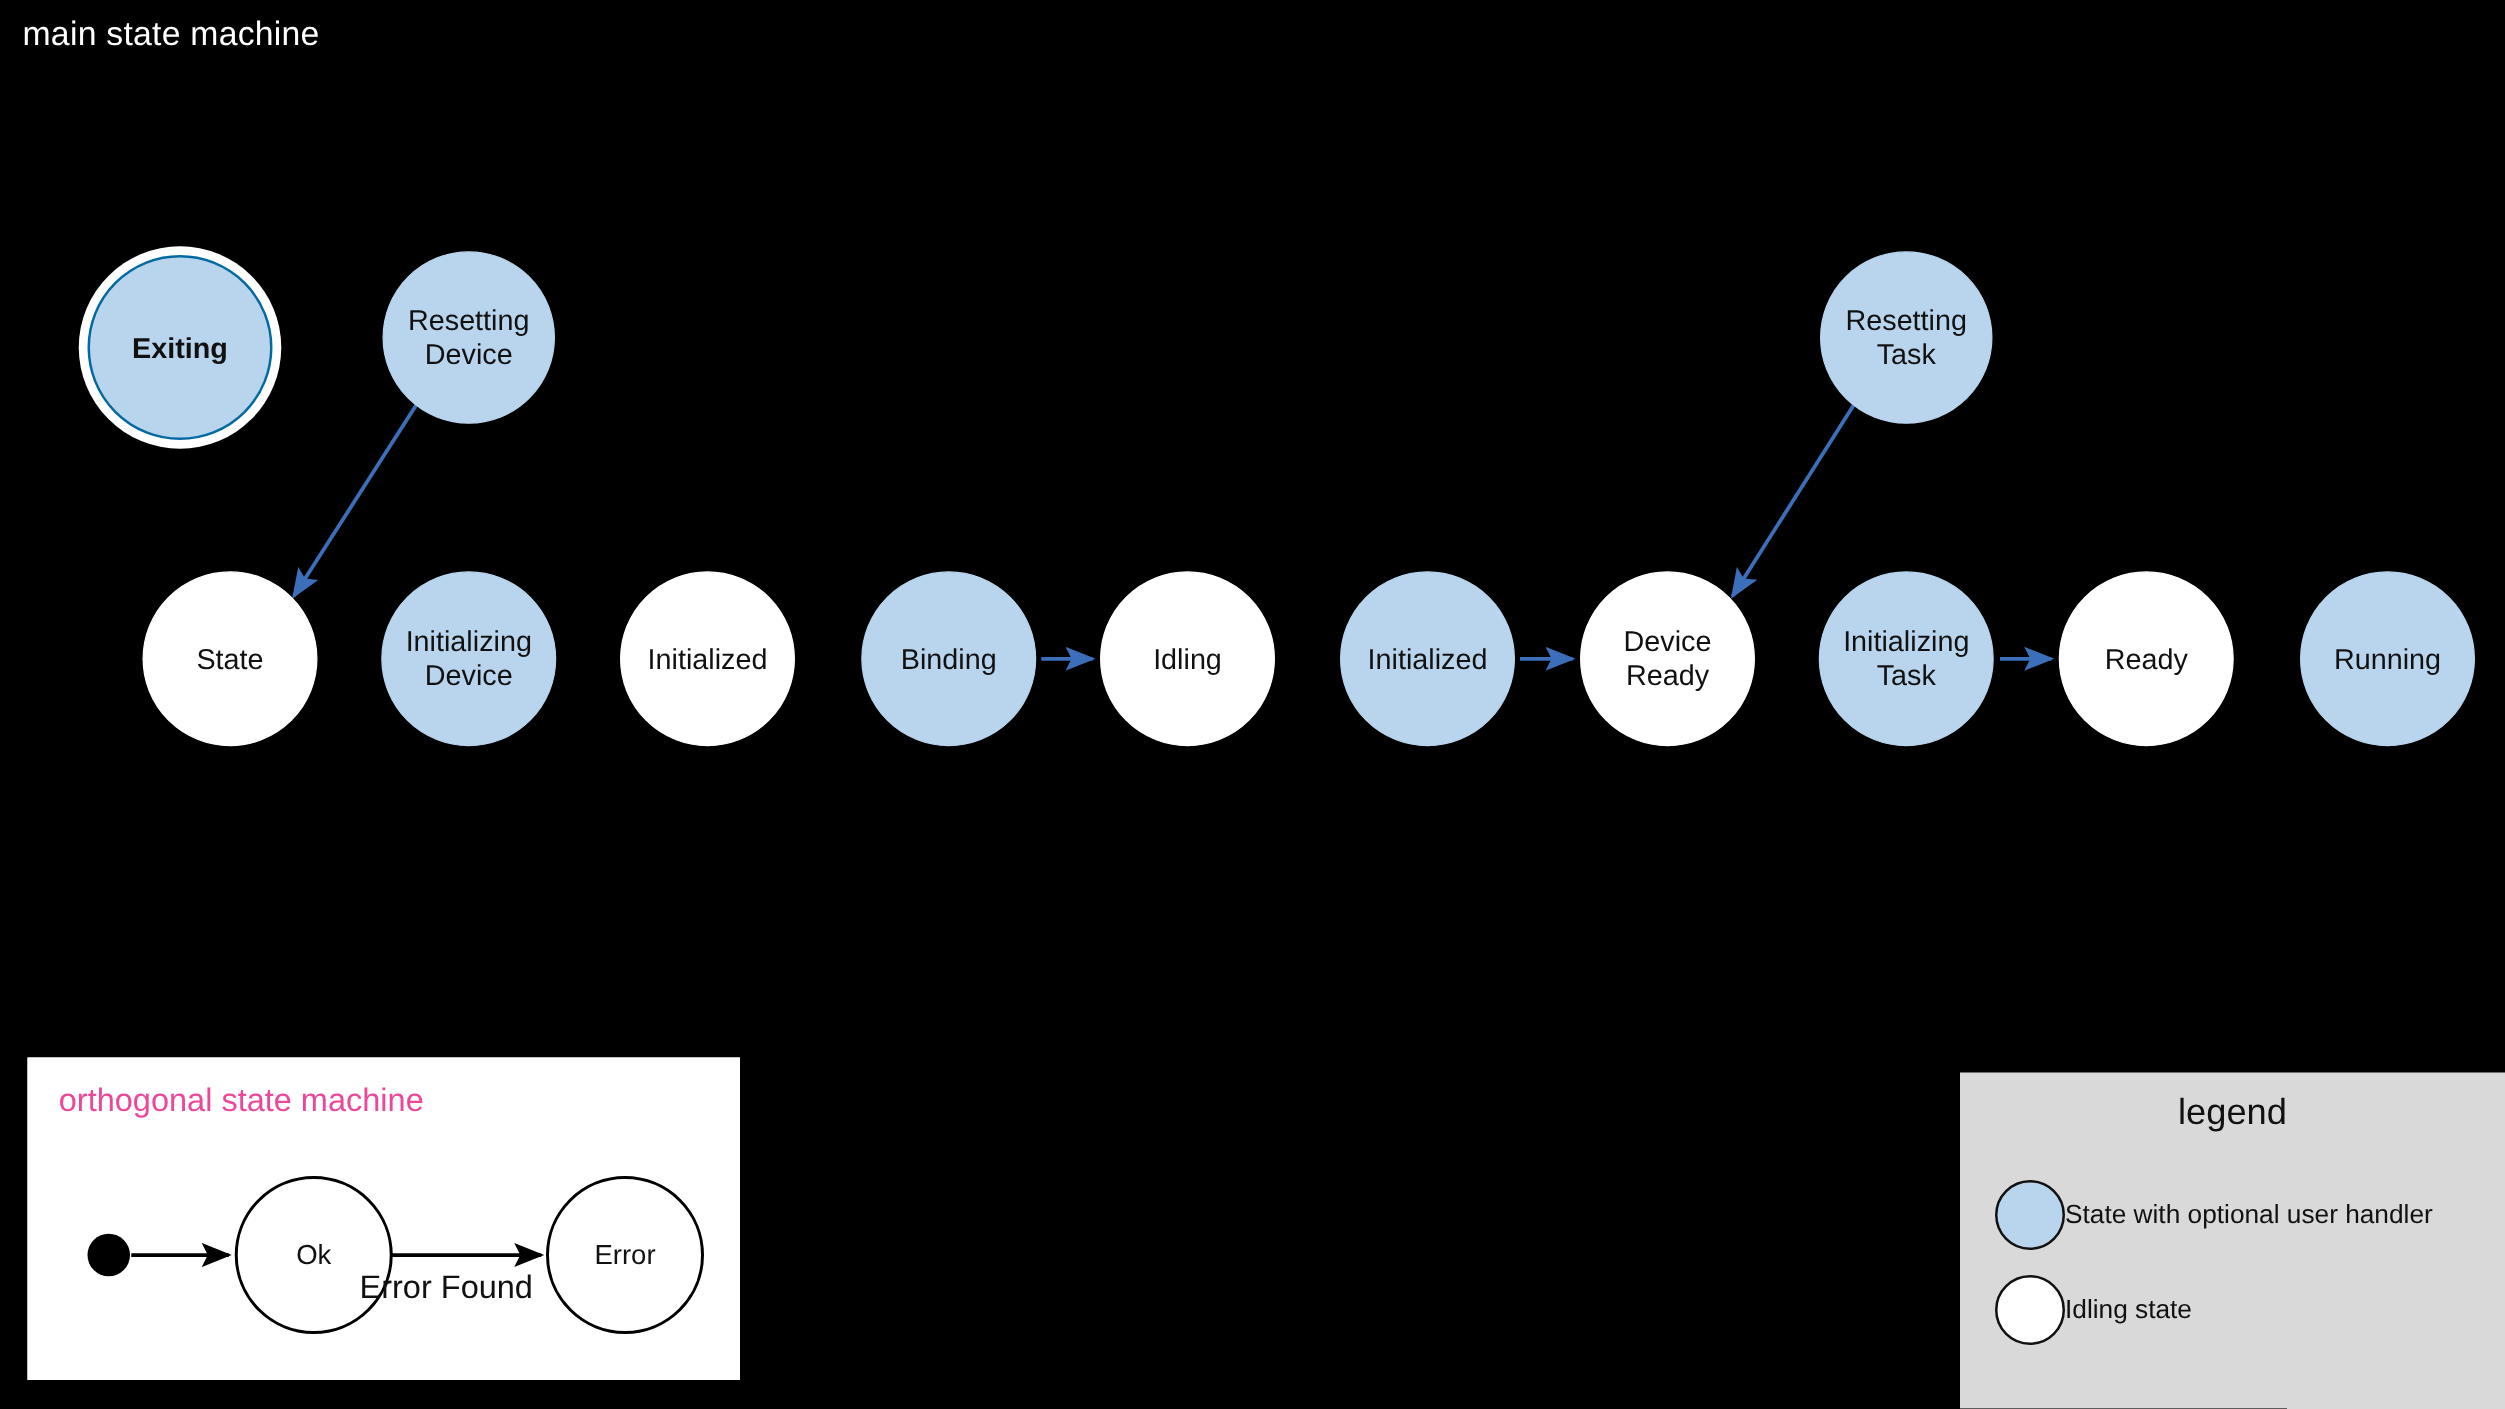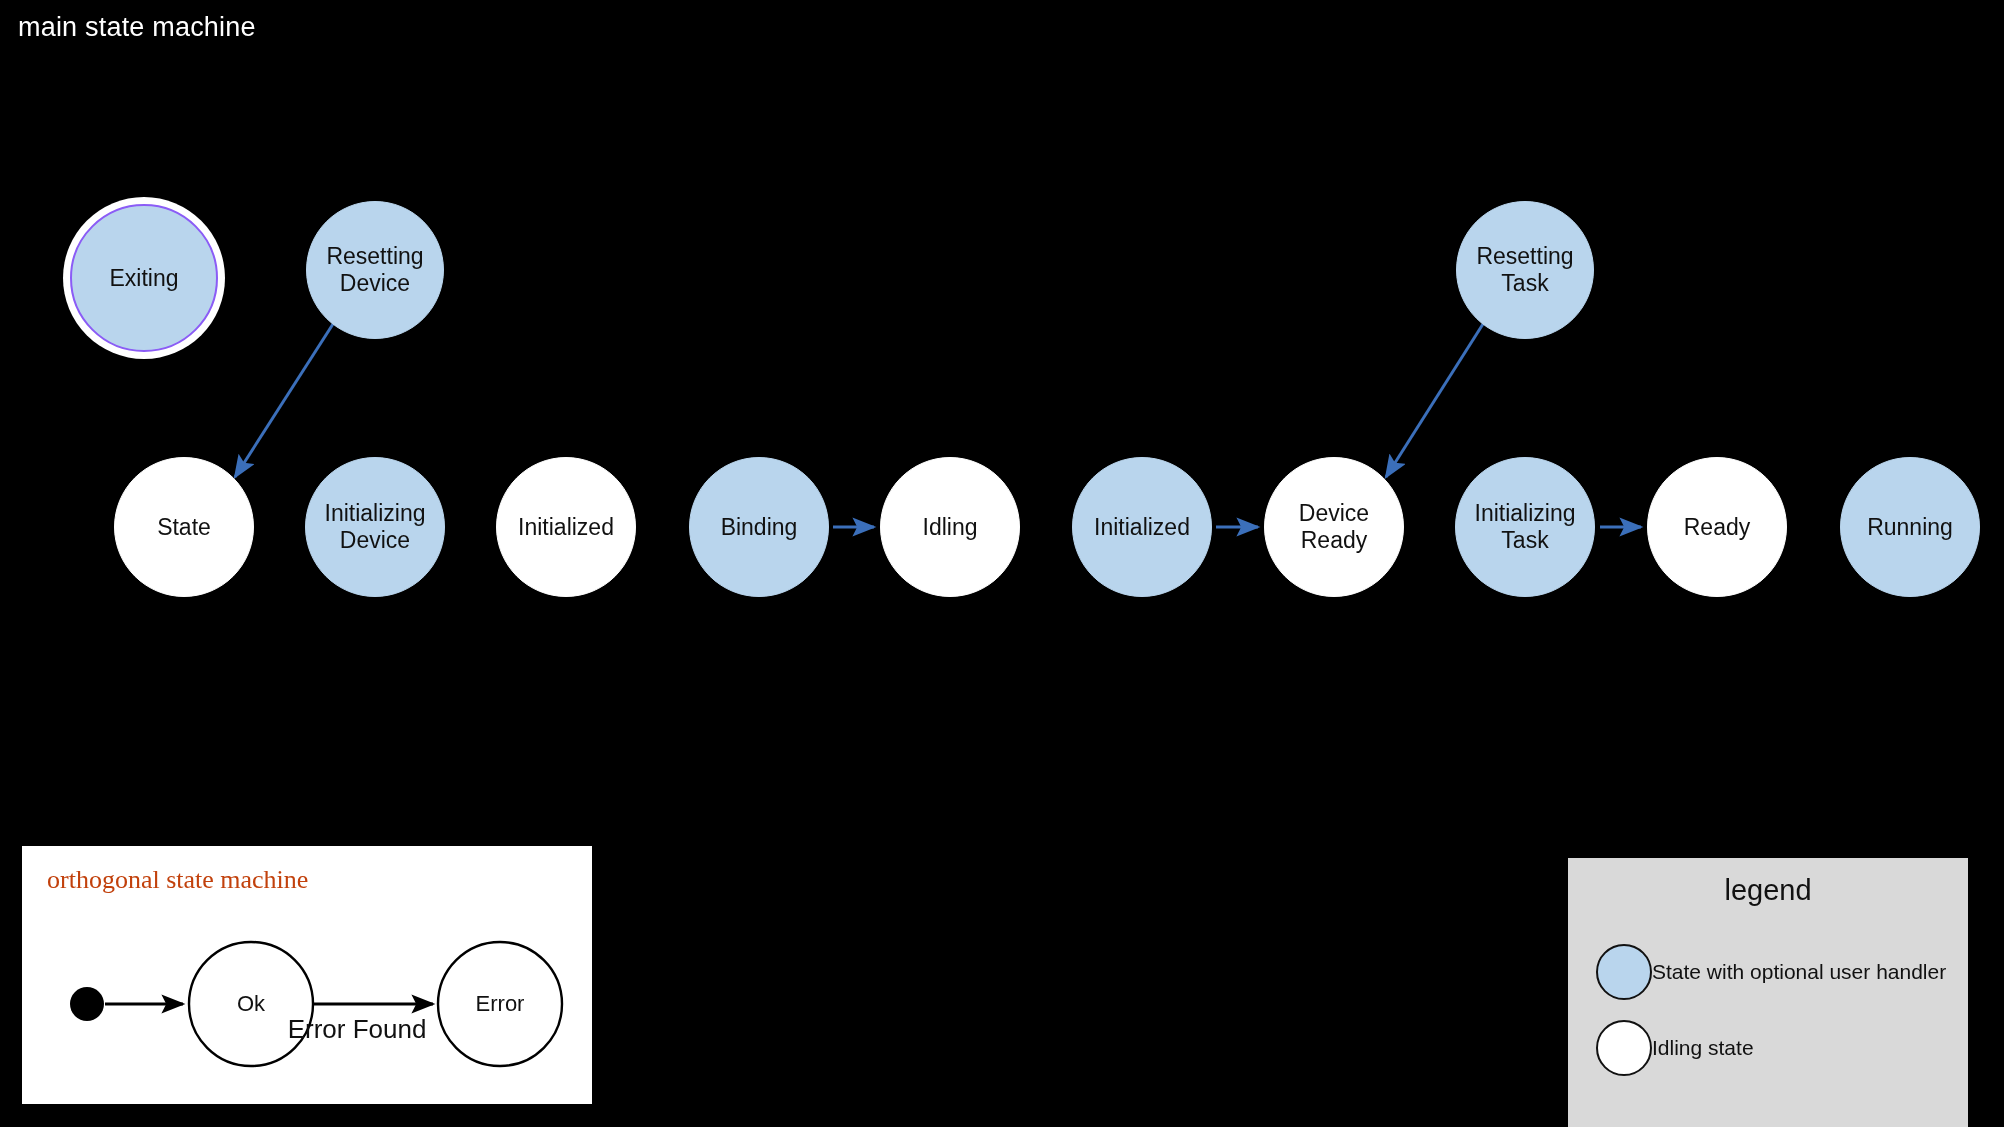--- a/index.html
+++ b/index.html
@@ -50,22 +50,23 @@
   .state-node.handler {
     background: #b9d5ed;
     border: 1px solid #b9d5ed;
   }
   .state-node.idling {
     background: #ffffff;
     border: 1px solid #ffffff;
   }
   .state-node.final {
     background: #b9d5ed;
-    border: 2px solid #8b5cf6;
+    border: 2px solid #0369a1;
     box-shadow: 0 0 0 7px #ffffff;
+    font-weight: bold;
   }
   .state-label {
     padding: 0 6px;
     white-space: pre-line;
   }
 
   
   #ortho-panel {
     position: absolute;
     left: 22px;
@@ -74,24 +75,23 @@
     height: 258px;
     background: #ffffff;
     border: 1px solid #ffffff;
     box-sizing: border-box;
     z-index: 4;
   }
   #ortho-title {
     position: absolute;
     left: 24px;
     top: 18px;
-    color: #c2410c;
+    color: #ec4899;
     font-size: 26px;
     white-space: nowrap;
-    font-family: Liberation Serif, serif;
   }
   #ortho-svg {
     position: absolute;
     left: 0;
     top: 0;
     width: 570px;
     height: 258px;
   }
   .ortho-node-label {
     position: absolute;
@@ -106,21 +106,21 @@
     font-size: 26px;
     white-space: nowrap;
     transform: translate(-50%, 0);
   }
 
   
   #legend-panel {
     position: absolute;
     left: 1568px;
     top: 858px;
-    width: 400px;
+    width: 436px;
     height: 269px;
     background: #d9d9d9;
     box-sizing: border-box;
     z-index: 4;
   }
   #legend-title {
     position: absolute;
     top: 16px;
     left: 0;
     width: 100%;

